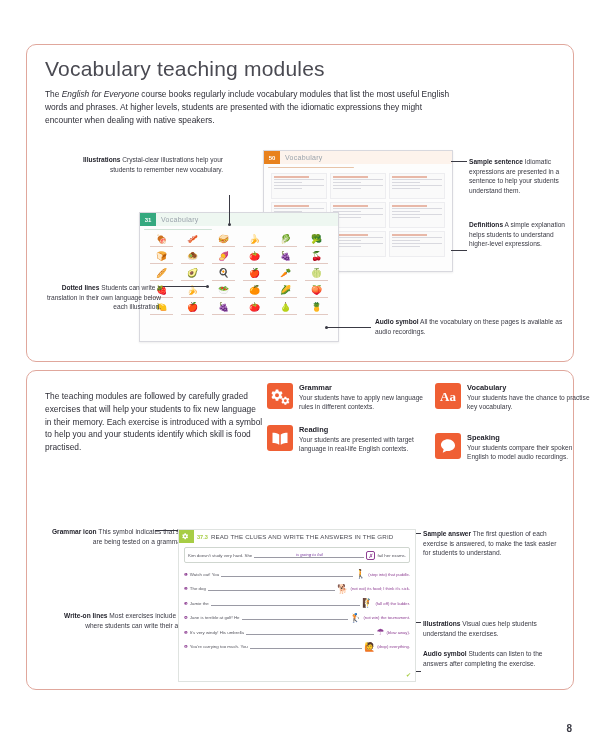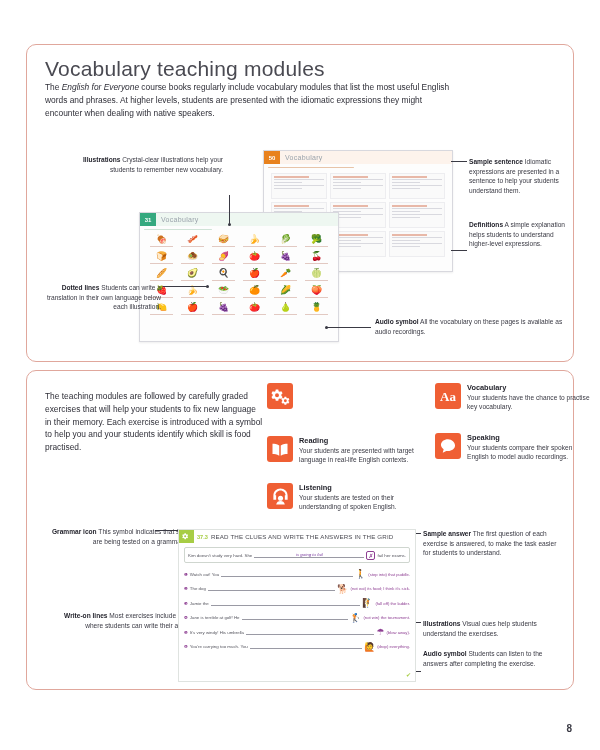--- a/index.html
+++ b/index.html
@@ -135,21 +135,21 @@
 </style>
 </head>
 <body>
 
 <div class="page">
 
   <div class="panel" id="panel-vocab">
 
     <div style="position:absolute;left:18px;top:12px;width:405px;">
       <div class="sec-title">Vocabulary teaching modules</div>
-      <p class="sec-intro" style=""><span>The </span><em>English for Everyone</em><span> course books regularly include vocabulary modules that list the most useful English words and phrases. At higher levels, students are presented with the idiomatic expressions they might encounter when dealing with native speakers.</span></p>
+      <p class="sec-intro" style="margin-top:7px;"><span>The </span><em>English for Everyone</em><span> course books regularly include vocabulary modules that list the most useful English words and phrases. At higher levels, students are presented with the idiomatic expressions they might encounter when dealing with native speakers.</span></p>
     </div>
 
     <div class="mockpage" id="mock-idiom" style="left:236px;top:105px;width:190px;height:122px;">
       <div class="mockbar" style="background:#fdf3ec;">
         <div class="num" style="background:#e8821e;">50</div>
         <div class="ttl">Vocabulary</div>
       </div>
       <div class="mockbody">
         <div class="mini-line" style="width:48%;background:#e8c4a8;"></div>
         <div class="idiom-grid">
@@ -387,47 +387,38 @@
       <p class="sec-intro" style="margin-top:7px;">The teaching modules are followed by carefully graded exercises that will help your students to fix new language in their memory. Each exercise is introduced with a symbol to help you and your students identify which skill is food practised.</p>
     </div>
 
     <div class="skill" style="left:240px;top:12px;">
       <div class="skill-ico">
         <svg viewBox="0 0 24 24" width="19" height="19" fill="#fff" aria-hidden="true">
           <path d="M9.2 3.2l.45 2.1c.5.16.96.4 1.38.7l2-.75 1.6 2.77-1.56 1.42c.06.27.09.54.09.83s-.03.56-.09.83l1.56 1.42-1.6 2.77-2-.75c-.42.3-.88.54-1.38.7l-.45 2.1H6l-.45-2.1a5.3 5.3 0 01-1.38-.7l-2 .75-1.6-2.77 1.56-1.42a4.6 4.6 0 010-1.66L.57 8.02l1.6-2.77 2 .75c.42-.3.88-.54 1.38-.7L6 3.2h3.2zm-1.6 4.6a2.5 2.5 0 100 5 2.5 2.5 0 000-5z"></path>
           <path d="M19.3 12.3l.32 1.5c.36.11.69.28.99.5l1.43-.54 1.15 1.99-1.12 1.02c.04.19.06.39.06.59s-.02.4-.06.59l1.12 1.02-1.15 1.99-1.43-.54c-.3.22-.63.39-.99.5l-.32 1.5h-2.3l-.32-1.5a3.8 3.8 0 01-.99-.5l-1.43.54-1.15-1.99 1.12-1.02a3.3 3.3 0 010-1.18l-1.12-1.02 1.15-1.99 1.43.54c.3-.22.63-.39.99-.5l.32-1.5h2.3zm-1.15 3.3a1.8 1.8 0 100 3.6 1.8 1.8 0 000-3.6z"></path>
         </svg>
       </div>
-    </div>
-
-    <div class="skill" style="left:240px;top:65px;">
+      <div class="skill-txt">
+        <div class="skill-name">Grammar</div>
+        <div class="skill-desc">Your students have to apply new language rules in different contexts.</div>
+      </div>
+    </div>
+
+    <div class="skill" style="left:240px;top:54px;">
       <div class="skill-ico">
         <svg viewBox="0 0 24 24" width="18" height="18" fill="#fff" aria-hidden="true">
           <path d="M2 5c2.8 0 5.5.5 9 2.2V21c-3.5-1.7-6.2-2.2-9-2.2V5zm20 0v13.8c-2.8 0-5.5.5-9 2.2V7.2C16.5 5.5 19.2 5 22 5z"></path>
         </svg>
       </div>
       <div class="skill-txt">
         <div class="skill-name">Reading</div>
         <div class="skill-desc">Your students are presented with target language in real-life English contexts.</div>
       </div>
     </div>
 
-    <div class="skill" style="left:240px;top:112px;">
-      <div class="skill-ico">
-        <svg viewBox="0 0 24 24" width="19" height="19" fill="#fff" aria-hidden="true">
-          <path d="M12 2C6.9 2 3 5.9 3 11v5h3.5v-5.5h-1V11c0-3.6 2.9-6.5 6.5-6.5s6.5 2.9 6.5 6.5v-.5h-1V16H21v-5c0-5.1-3.9-9-9-9z"></path>
-          <circle cx="12" cy="14.2" r="3.2"></circle>
-          <path d="M6.6 22c.5-2.8 2.7-4.3 5.4-4.3s4.9 1.5 5.4 4.3H6.6z"></path>
-        </svg>
-      </div>
-      <div class="skill-txt">
-        <div class="skill-name">Listening</div>
-        <div class="skill-desc">Your students are tested on their understanding of spoken English.</div>
-      </div>
-    </div>
 
     <div class="skill" style="left:408px;top:12px;">
       <div class="skill-ico">
         <span style="font-size:13px;font-weight:bold;line-height:13px;font-family:'Liberation Serif',serif;">Aa</span>
       </div>
       <div class="skill-txt">
         <div class="skill-name">Vocabulary</div>
         <div class="skill-desc">Your students have the chance to practise key vocabulary.</div>
       </div>
     </div>

